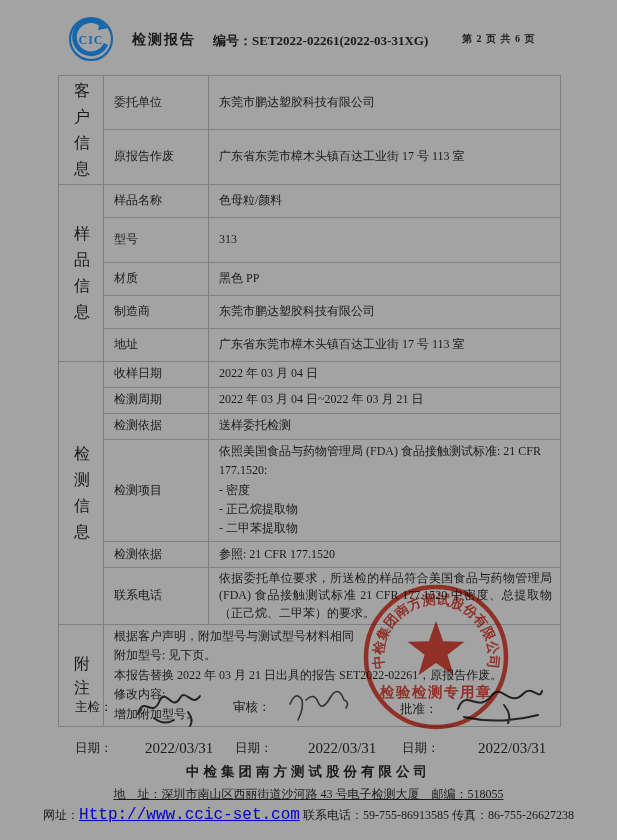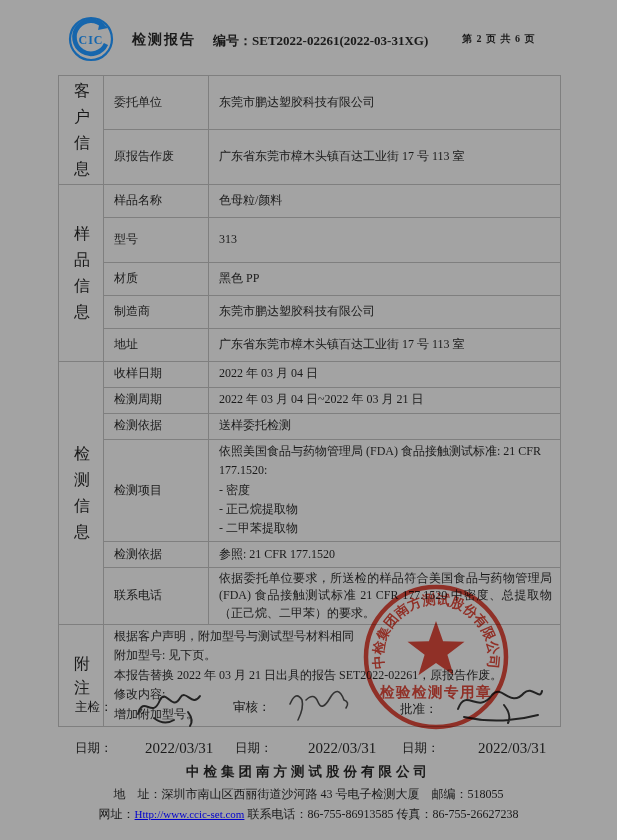--- a/index.html
+++ b/index.html
@@ -26,23 +26,23 @@
   .sig-label{position:absolute;font-size:12.5px;}
   .sig-date{position:absolute;font-size:15px;}
   .sig-svg{position:absolute;}
   
   .stamp{position:absolute;left:360px;top:581px;width:152px;height:152px;
          mix-blend-mode:multiply;opacity:0.92;}
   
   .ftr{position:absolute;left:0;width:617px;text-align:center;}
   .ftr-company{top:763px;font-size:13.5px;font-weight:bold;letter-spacing:4px;}
   .ftr-line{font-size:12px;}
-  .ftr-addr{top:786px;}
+  .ftr-addr{top:786px;text-decoration:underline;}
   .ftr-web{top:806px;}
-  .weblink{color:#0000cc;text-decoration:underline;font-family:Liberation Serif, serif;font-size:11px;}
+  .weblink{color:#0000cc;text-decoration:underline;font-family:Liberation Mono, monospace;font-size:16px;}
 </style>
 </head>
 <body>
 
 <div class="page">
 
   <div class="hdr">
     <svg class="logo" viewBox="0 0 58 48">
       <circle cx="29" cy="24" r="21" fill="none" stroke="#1666ad" stroke-width="2.2"></circle>
       <path d="M41,11 A16.5,16.5 0 1 0 44,29" fill="none" stroke="#1666ad" stroke-width="4.6"></path>
@@ -177,17 +177,17 @@
       <textPath href="#arcPath" startOffset="50%" text-anchor="middle">中检集团南方测试股份有限公司</textPath>
     </text>
     <polygon points="76,40 83.1,60.3 104.5,60.7 87.4,73.7 93.6,94.3 76,82 58.4,94.3 64.6,73.7 47.5,60.7 68.9,60.3" fill="#e03a2b"></polygon>
     <text x="76" y="116" text-anchor="middle" font-size="14.5" fill="#e03a2b" font-weight="bold" letter-spacing="1.5" font-family="Liberation Serif, serif">检验检测专用章</text>
   </svg>
 
   <div class="ftr ftr-company">中检集团南方测试股份有限公司</div>
   <div class="ftr ftr-line ftr-addr">地　址：深圳市南山区西丽街道沙河路 43 号电子检测大厦　邮编：518055</div>
   <div class="ftr ftr-line ftr-web">
     <span>网址：</span><a class="weblink" href="#">Http://www.ccic-set.com</a>
-    <span>联系电话：86-755-86913585</span>
+    <span>联系电话：59-755-86913585</span>
     <span>传真：86-755-26627238</span>
   </div>
 
 </div>
 
 </body></html>

